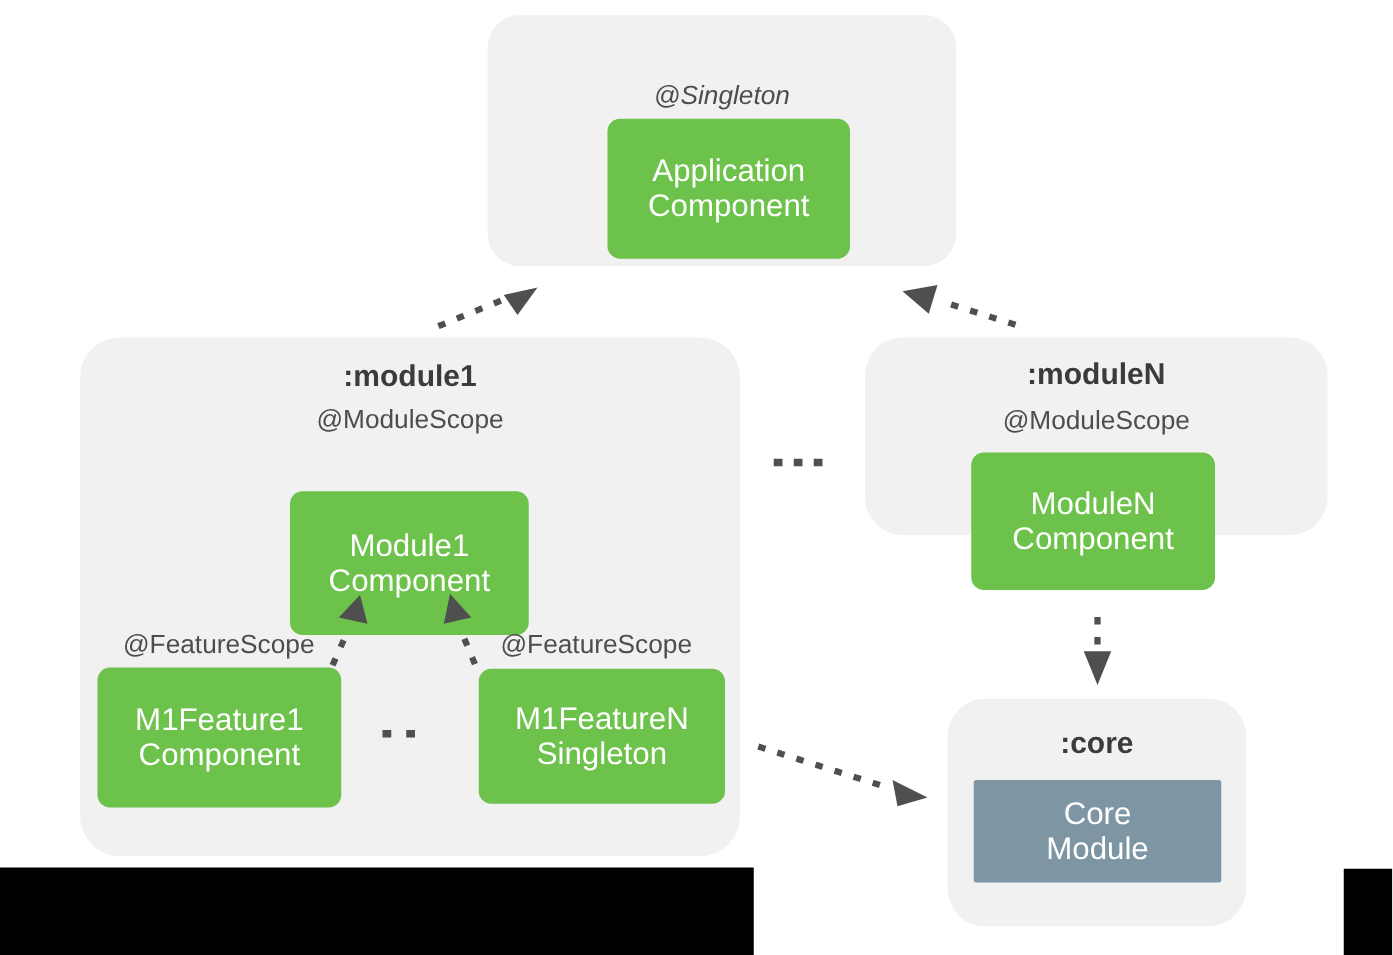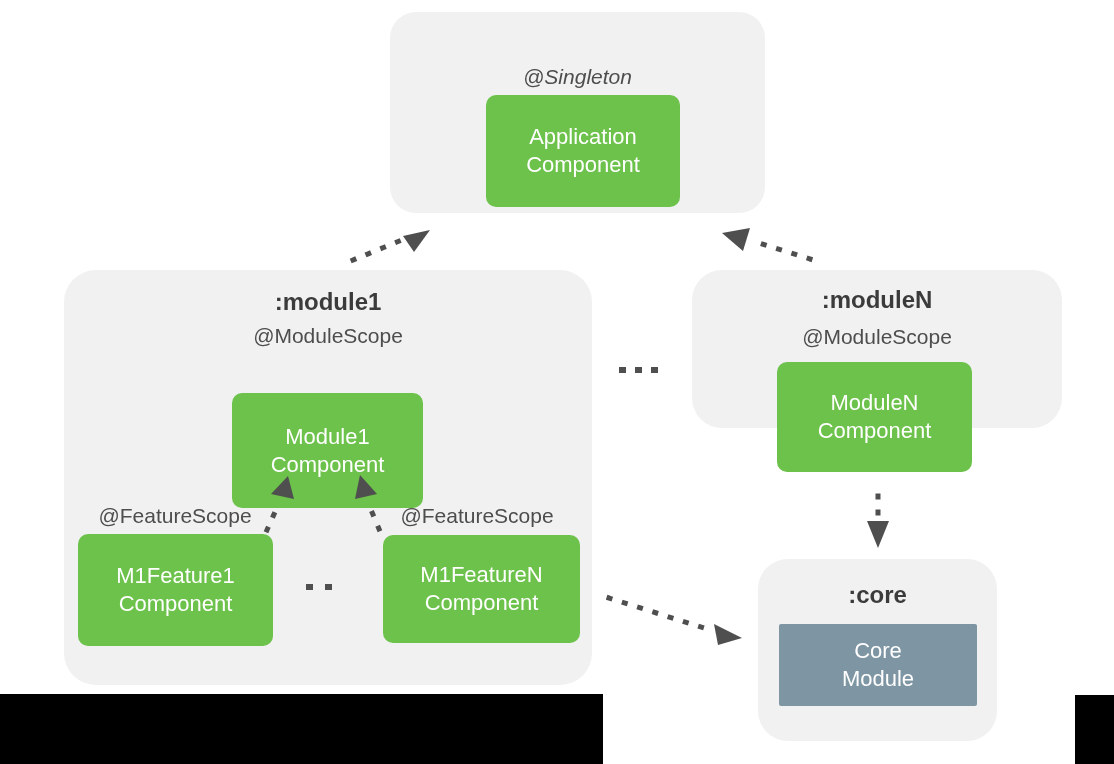--- a/index.html
+++ b/index.html
@@ -28,21 +28,21 @@
     font-size:24px;font-weight:700;color:var(--title-text);
   }
   .node-scope{
     position:absolute;text-align:center;
     font-size:21px;font-weight:400;color:var(--scope-text);
   }
   .scope-full{left:0;right:0;}
   .component-box{
     position:absolute;border-radius:10px;background:var(--component-green);
     display:flex;align-items:center;justify-content:center;text-align:center;
-    color:var(--component-text);font-size:22px;line-height:28px;white-space:pre-line;
+    color:var(--component-text);font-size:25px;line-height:28px;white-space:pre-line;
   }
   .component-box.slate{background:var(--core-slate);}
   svg.overlay{position:absolute;left:0;top:0;pointer-events:none;}
   svg .dotline{stroke:var(--arrow);stroke-width:5;stroke-linecap:square;stroke-dasharray:1 15;fill:none;}
   svg .dotline.wide{stroke-width:6;}
   svg .dotline.pitch18{stroke-dasharray:1 18;}
   svg polygon{fill:var(--arrow);}
   .letterbox{position:absolute;background:var(--letterbox);}
 </style>
 </head>
@@ -59,21 +59,21 @@
   <div class="container" style="left:64px;top:270px;width:528px;height:415px;border-radius:32px;padding-left:22px;">
     <div class="node-title" style="top:18px;">:module1</div>
     <div class="node-scope scope-full" style="top:54px;">@ModuleScope</div>
     <div class="component-box" style="left:168px;top:92px;width:191px;height:115px;margin-top:31px;">Module1
 Component</div>
     <div class="node-scope" style="left:31px;top:234px;width:160px;">@FeatureScope</div>
     <div class="node-scope" style="left:333px;top:234px;width:160px;">@FeatureScope</div>
     <div class="component-box" style="left:14px;top:264px;width:195px;height:112px;">M1Feature1
 Component</div>
     <div class="component-box" style="left:319px;top:265px;width:197px;height:108px;">M1FeatureN
-Component</div>
+Singleton</div>
   </div>
 
   <div class="container" style="left:692px;top:270px;width:370px;height:158px;">
     <div class="node-title" style="top:16px;">:moduleN</div>
     <div class="node-scope scope-full" style="top:55px;">@ModuleScope</div>
     <div class="component-box" style="left:85px;top:92px;width:195px;height:110px;">ModuleN
 Component</div>
   </div>
 
   <div class="container" style="left:758px;top:559px;width:239px;height:182px;">

